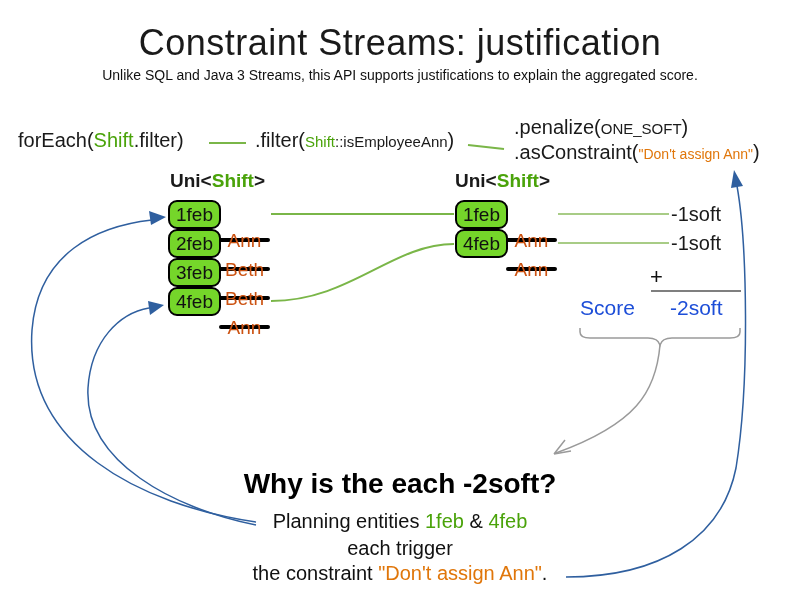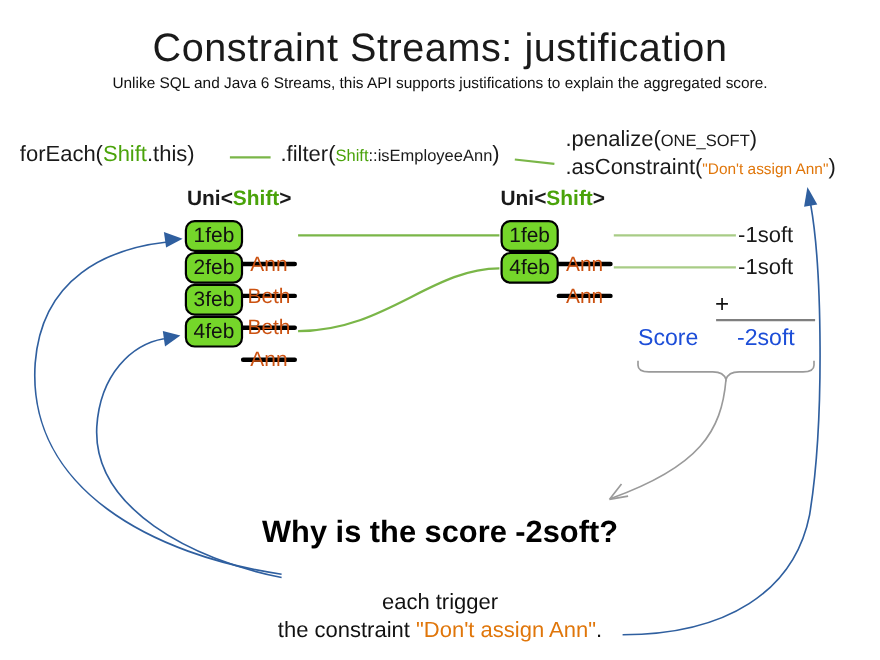--- a/index.html
+++ b/index.html
@@ -66,23 +66,23 @@
     <polygon class="head-blue" points="166,217 149,211 151,225"></polygon>
 
     <path class="ln-blue" d="M256,525 C175,509 84,462 88,388 C91,340 120,313 149,308"></path>
     <polygon class="head-blue" points="164,305 148,301 150,315"></polygon>
 
     <path class="ln-blue" d="M566,577 C660,577 722,538 736,468 C750,382 747,242 737,186"></path>
     <polygon class="head-blue" points="734,170 743,186 731,188"></polygon>
   </svg>
 
   <div class="abs center title">Constraint Streams: justification</div>
-  <div class="abs center subtitle">Unlike SQL and Java 6 Streams, this API supports justifications to explain the aggregated score.</div>
+  <div class="abs center subtitle">Unlike SQL and Java 3 Streams, this API supports justifications to explain the aggregated score.</div>
 
-  <div class="abs code" style="left:18px; top:129px;"><span>forEach(</span><span class="green">Shift</span><span>.this)</span></div>
+  <div class="abs code" style="left:18px; top:129px;"><span>forEach(</span><span class="green">Shift</span><span>.filter)</span></div>
 
   <div class="abs code" style="left:255px; top:129px;"><span>.filter(</span><span class="small green">Shift</span><span class="small">::isEmployeeAnn</span><span>)</span></div>
 
   <div class="abs code" style="left:514px; top:116px;"><span>.penalize(</span><span class="small">ONE_SOFT</span><span>)</span></div>
 
   <div class="abs code" style="left:514px; top:141px;"><span>.asConstraint(</span><span class="tiny orange">"Don't assign Ann"</span><span>)</span></div>
 
   <div class="abs type-label" style="left:170px; top:170px;"><span>Uni&lt;</span><span class="green">Shift</span><span>&gt;</span></div>
 
   <div class="abs type-label" style="left:455px; top:170px;"><span>Uni&lt;</span><span class="green">Shift</span><span>&gt;</span></div>
@@ -117,17 +117,18 @@
     </div>
   </div>
 
   <div class="abs match-score" style="left:671px; top:203px;">-1soft</div>
   <div class="abs match-score" style="left:671px; top:232px;">-1soft</div>
 
   <div class="abs plus" style="left:650px; top:264px;">+</div>
   <div class="abs score-word" style="left:580px; top:296px;">Score</div>
   <div class="abs total" style="left:670px; top:296px;">-2soft</div>
 
-  <div class="abs center why-heading">Why is the score -2soft?</div>
+  <div class="abs center why-heading">Why is the each -2soft?</div>
+  <div class="abs center why-line" style="top:510px;"><span>Planning entities </span><span class="green">1feb</span><span> &amp; </span><span class="green">4feb</span></div>
   <div class="abs center why-line" style="top:537px;">each trigger</div>
   <div class="abs center why-line" style="top:562px;"><span>the constraint </span><span class="orange">"Don't assign Ann"</span><span>.</span></div>
 
 </div>
 
 </body></html>

